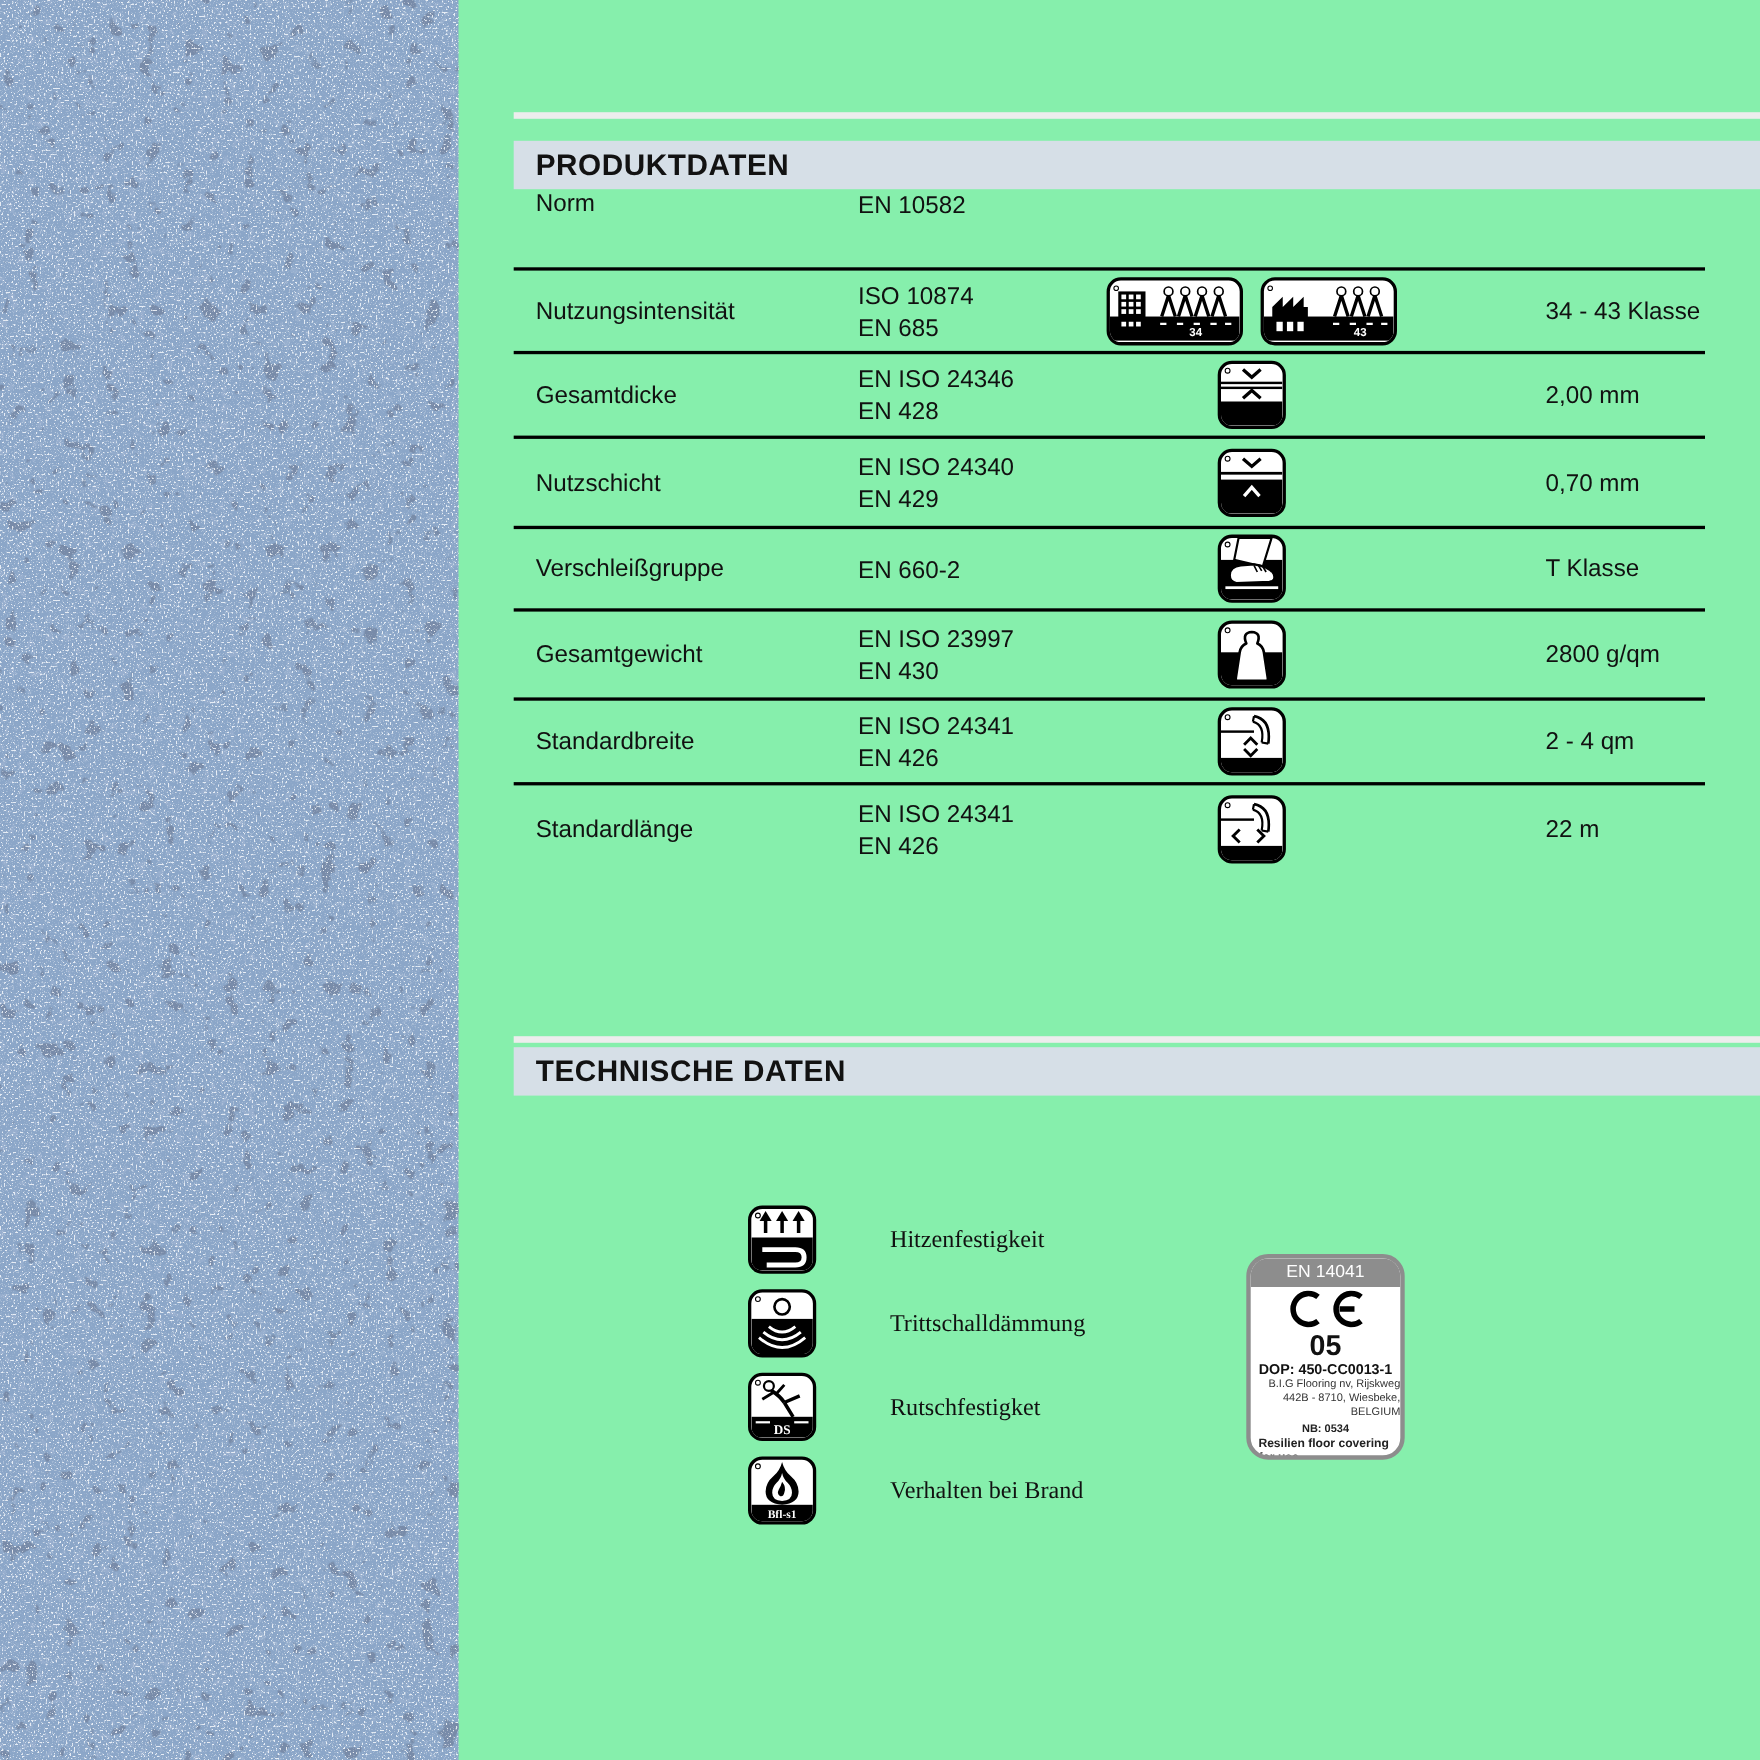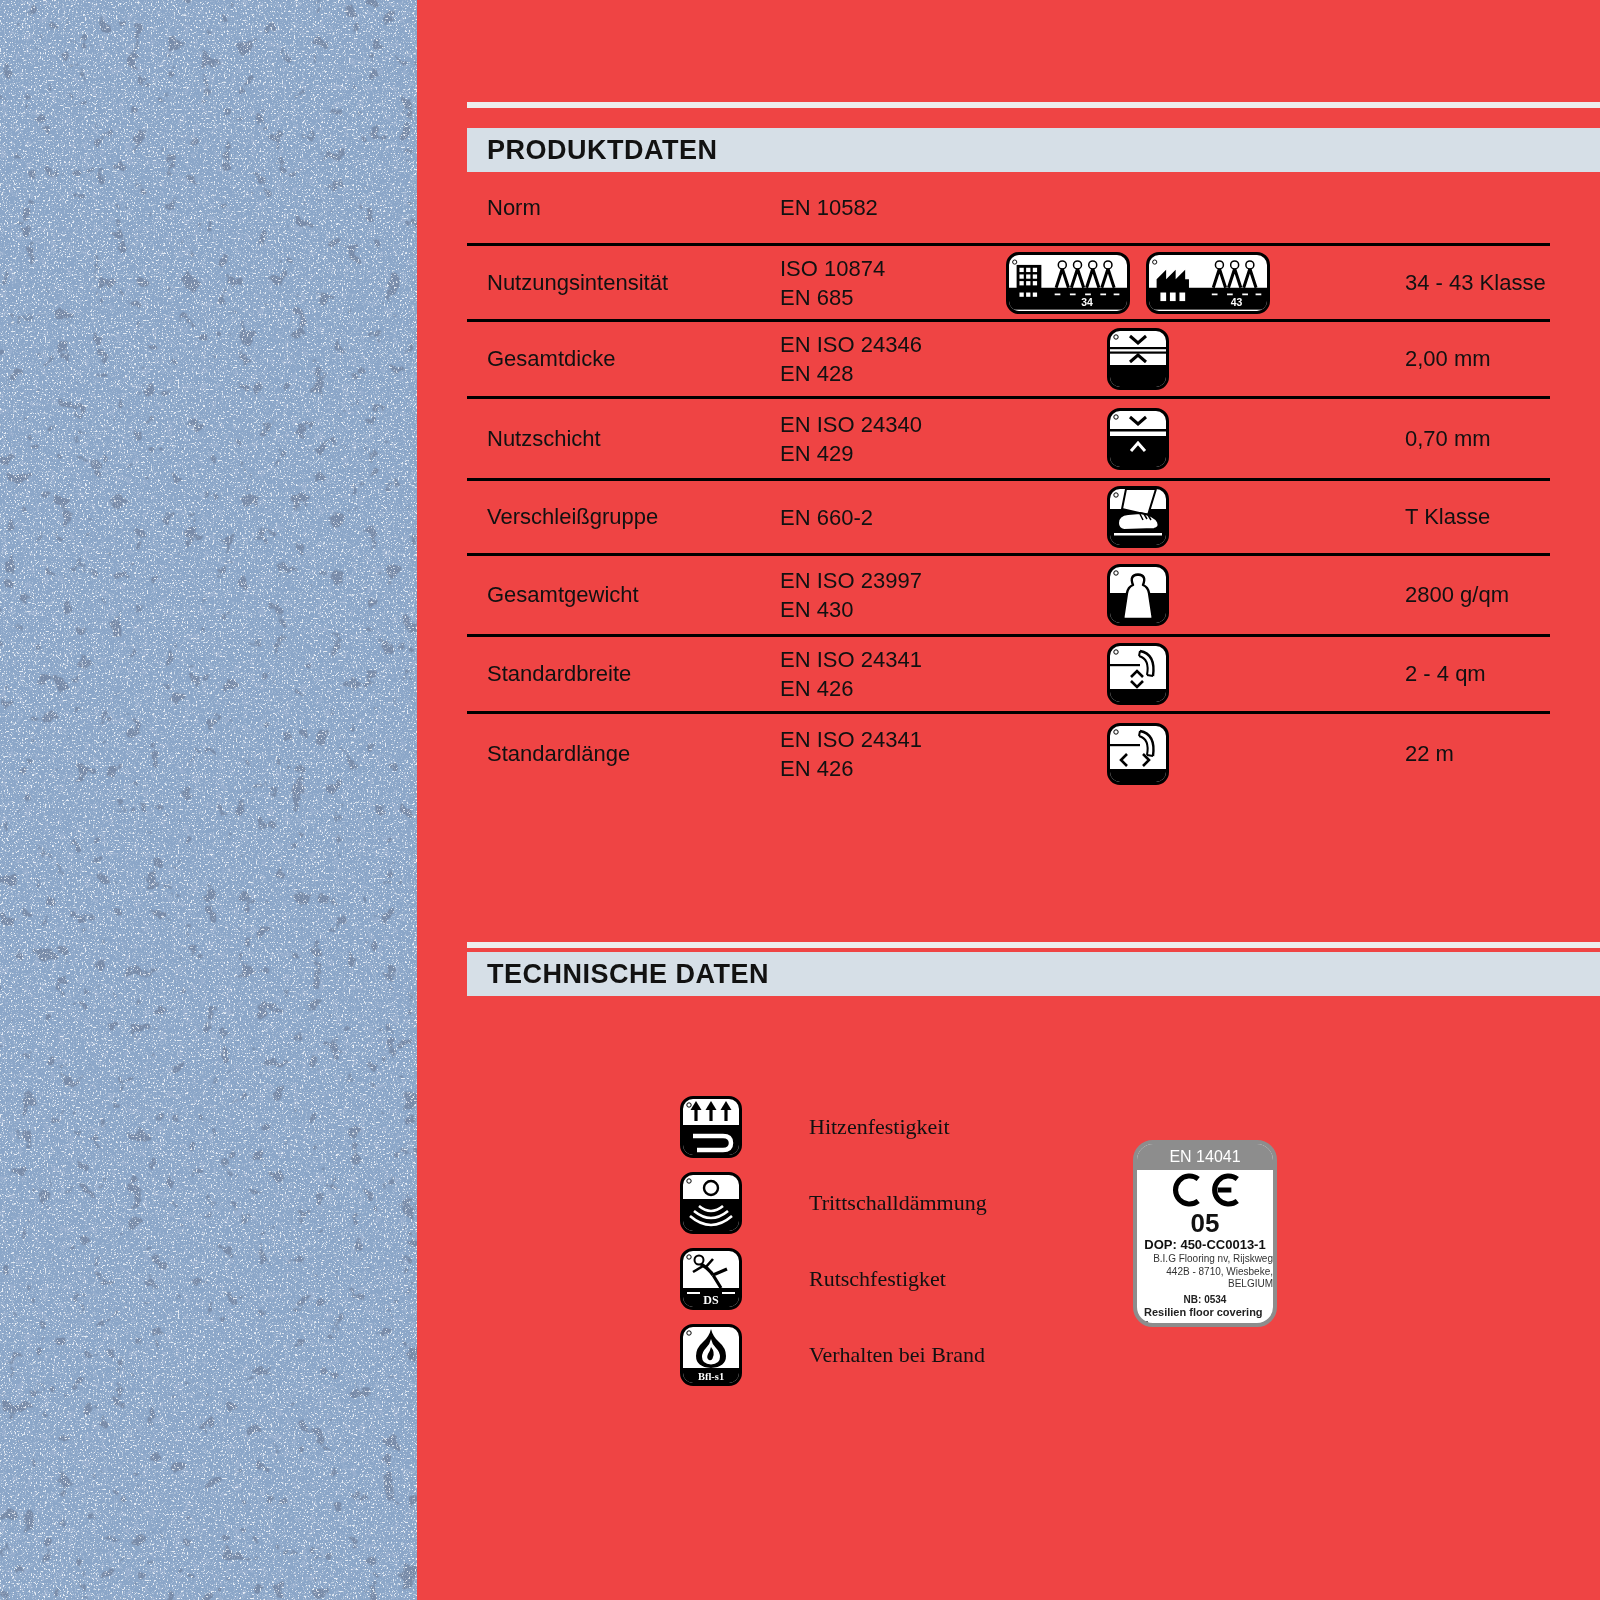--- a/index.html
+++ b/index.html
@@ -1,17 +1,17 @@
 <!DOCTYPE html>
 <html><head>
 <meta charset="utf-8">
 <style>
   html,body { margin:0; padding:0; background:#fff; }
   .page {
-    position:relative; width:1600px; height:1600px; background:#ef4444;
+    position:relative; width:1600px; height:1600px; background:#86efac;
     font-family:"Liberation Sans", sans-serif; color:#111; overflow:hidden;
   }
   
   .floor-sample { position:absolute; left:0; top:0; width:417px; height:1600px; }
   .floor-sample svg { display:block; }
 
   
   .faint-rule { position:absolute; left:467px; width:1133px; height:6px; background:#ededed; }
   .faint-rule.r1 { top:102px; }
   .faint-rule.r2 { top:942px; }
@@ -20,21 +20,21 @@
   .band { position:absolute; left:467px; width:1133px; height:44px; background:#d6dfe7;
           display:flex; align-items:center; padding-left:20px; box-sizing:border-box; }
   .band.b1 { top:128px; }
   .band.b2 { top:952px;text-align:center; }
   .band .title { font-size:27px; font-weight:bold; letter-spacing:0.5px; color:#121212; }
 
   
   .ptable { position:absolute; left:467px; top:172px; width:1083px; }
   .prow { display:flex; align-items:center; box-sizing:border-box; }
   .prow.bordered { border-bottom:3px solid #000; }
-  .prow.first { align-items:center; }
+  .prow.first { align-items:flex-start; }
   .col-label { width:313px; padding-left:20px; box-sizing:border-box; font-size:22px; }
   .col-norm  { width:220px; font-size:22px; line-height:29px; }
   .col-icon  { width:276px; display:flex; justify-content:center; align-items:center; gap:16px; }
   .col-value { flex:1; padding-left:129px; box-sizing:border-box; font-size:22px; white-space:nowrap; }
 
   
   .picto { width:62px; height:62px; border:3px solid #000; border-radius:13px; background:#fff;
            overflow:hidden; box-sizing:border-box; flex:0 0 auto; }
   .picto.wide { width:124px; }
   .picto svg { display:block; width:100%; height:100%; }

